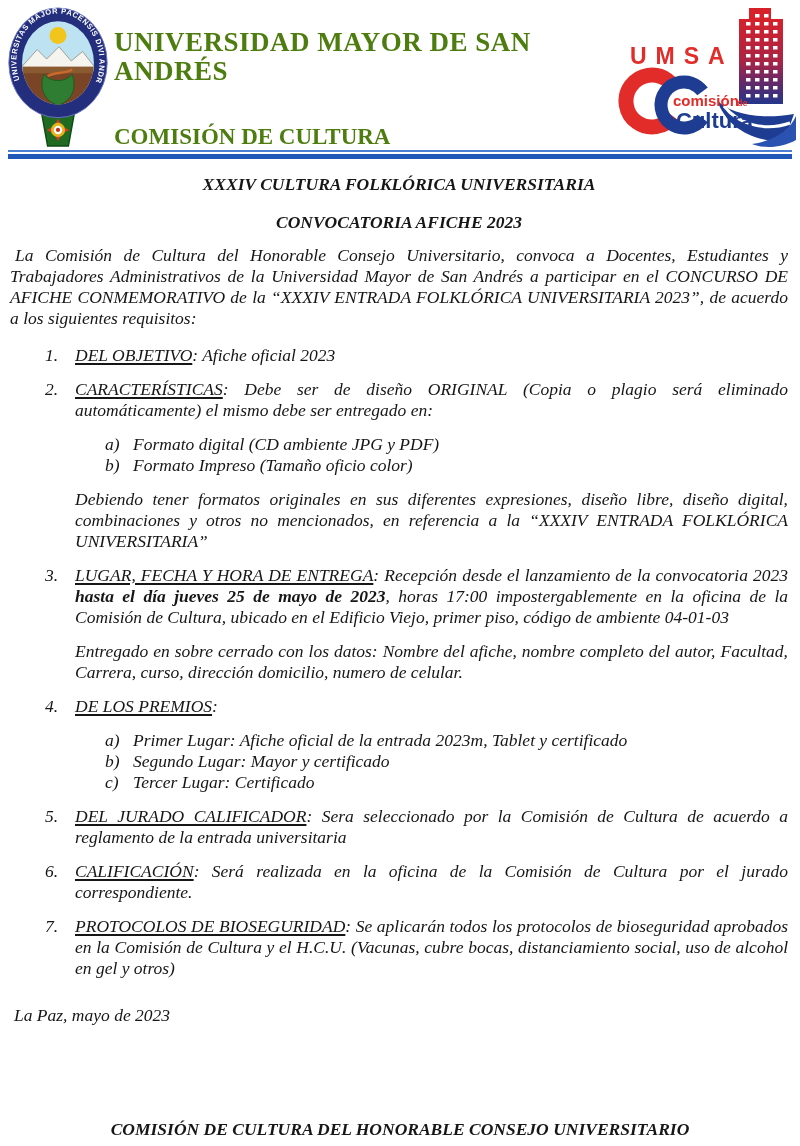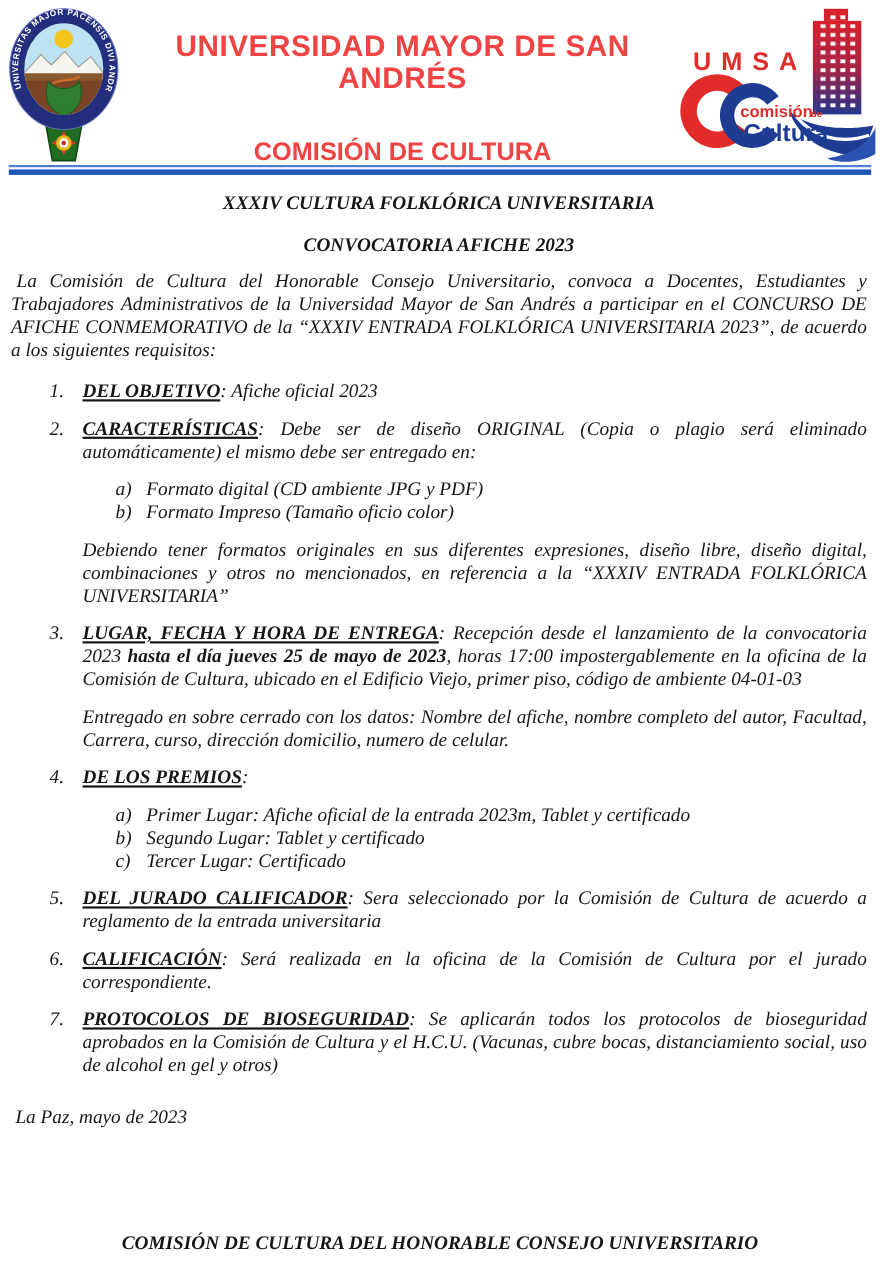--- a/index.html
+++ b/index.html
@@ -1,36 +1,36 @@
 <!DOCTYPE html>
 <html><head>
 <meta charset="utf-8">
 <style>
   html,body{margin:0;padding:0;background:#fff;}
   .page{position:relative;width:800px;height:1146px;background:#fff;overflow:hidden;
         color:#161616;font-family:"Liberation Serif",serif;}
   
   .hdr{display:flex;align-items:flex-start;height:150px;padding:4px 4px 0 6px;box-sizing:border-box;}
   .shield-wrap{flex:none;width:108px;}
-  .hdr-center{flex:1;text-align:center;font-family:Liberation Sans, sans-serif;font-weight:bold;color:#ef4444;padding-top:24px;}
+  .hdr-center{flex:1;font-family:Liberation Serif, serif;font-weight:bold;color:#4d7c0f;padding-top:24px;}
   .hdr-line1{font-size:27px;line-height:29px;letter-spacing:.5px;}
   .hdr-line2{font-size:23px;line-height:26px;}
   .hdr-line3{font-size:23px;line-height:26px;margin-top:38px;}
   .logo-wrap{flex:none;width:178px;position:relative;}
   
   .rule{margin:0 8px;border-top:2px solid #4a7fd4;border-bottom:5px solid #1f58b8;height:2px;background:#fff;}
   
   .doc{padding:14px 12px 0 10px;font-style:italic;font-size:17.5px;line-height:21px;}
   .doc-title{text-align:center;font-weight:bold;line-height:22px;margin-bottom:16px;}
   .doc-subtitle{text-align:center;font-weight:bold;line-height:22px;margin-bottom:12px;}
   .intro{text-align:justify;text-indent:5px;margin-bottom:16px;}
   .item{display:flex;margin:0 0 13px 35px;}
   .item-num{flex:none;width:30px;}
   .item-body{flex:1;text-align:justify;}
-  .item-heading{font-weight:bold;text-decoration:underline;text-decoration-thickness:2px;text-underline-offset:2px;}
+  .item-heading{font-weight:normal;text-decoration:underline;text-decoration-thickness:2px;text-underline-offset:2px;}
   .bold{font-weight:bold;}
   .sublist{margin:13px 0 13px 95px;}
   .sub{display:flex;line-height:21px;}
   .sub-label{flex:none;width:28px;}
   .note{margin:0 0 13px 65px;text-align:justify;}
   .dateline{margin-top:26px;margin-left:4px;}
   .footer{position:absolute;left:0;right:0;bottom:6px;text-align:center;font-style:italic;
           font-weight:bold;font-size:17.5px;font-family:"Liberation Serif",serif;}
   svg text{font-family:"Liberation Sans",sans-serif;}
 </style>
@@ -167,21 +167,21 @@
       <div class="item-body"><span class="item-heading">DE LOS PREMIOS</span><span>:</span></div>
     </div>
 
     <div class="sublist">
       <div class="sub">
           <span class="sub-label">a)</span>
           <span>Primer Lugar: Afiche oficial de la entrada 2023m, Tablet y certificado</span>
         </div>
       <div class="sub">
           <span class="sub-label">b)</span>
-          <span>Segundo Lugar: Tablet y certificado</span>
+          <span>Segundo Lugar: Mayor y certificado</span>
         </div>
       <div class="sub">
           <span class="sub-label">c)</span>
           <span>Tercer Lugar: Certificado</span>
         </div>
     </div>
 
     <div class="item">
       <span class="item-num">5.</span>
       <div class="item-body"><span class="item-heading">DEL JURADO CALIFICADOR</span><span>: </span><span>Sera seleccionado por la Comisión de Cultura de acuerdo a reglamento de la entrada universitaria</span></div>

